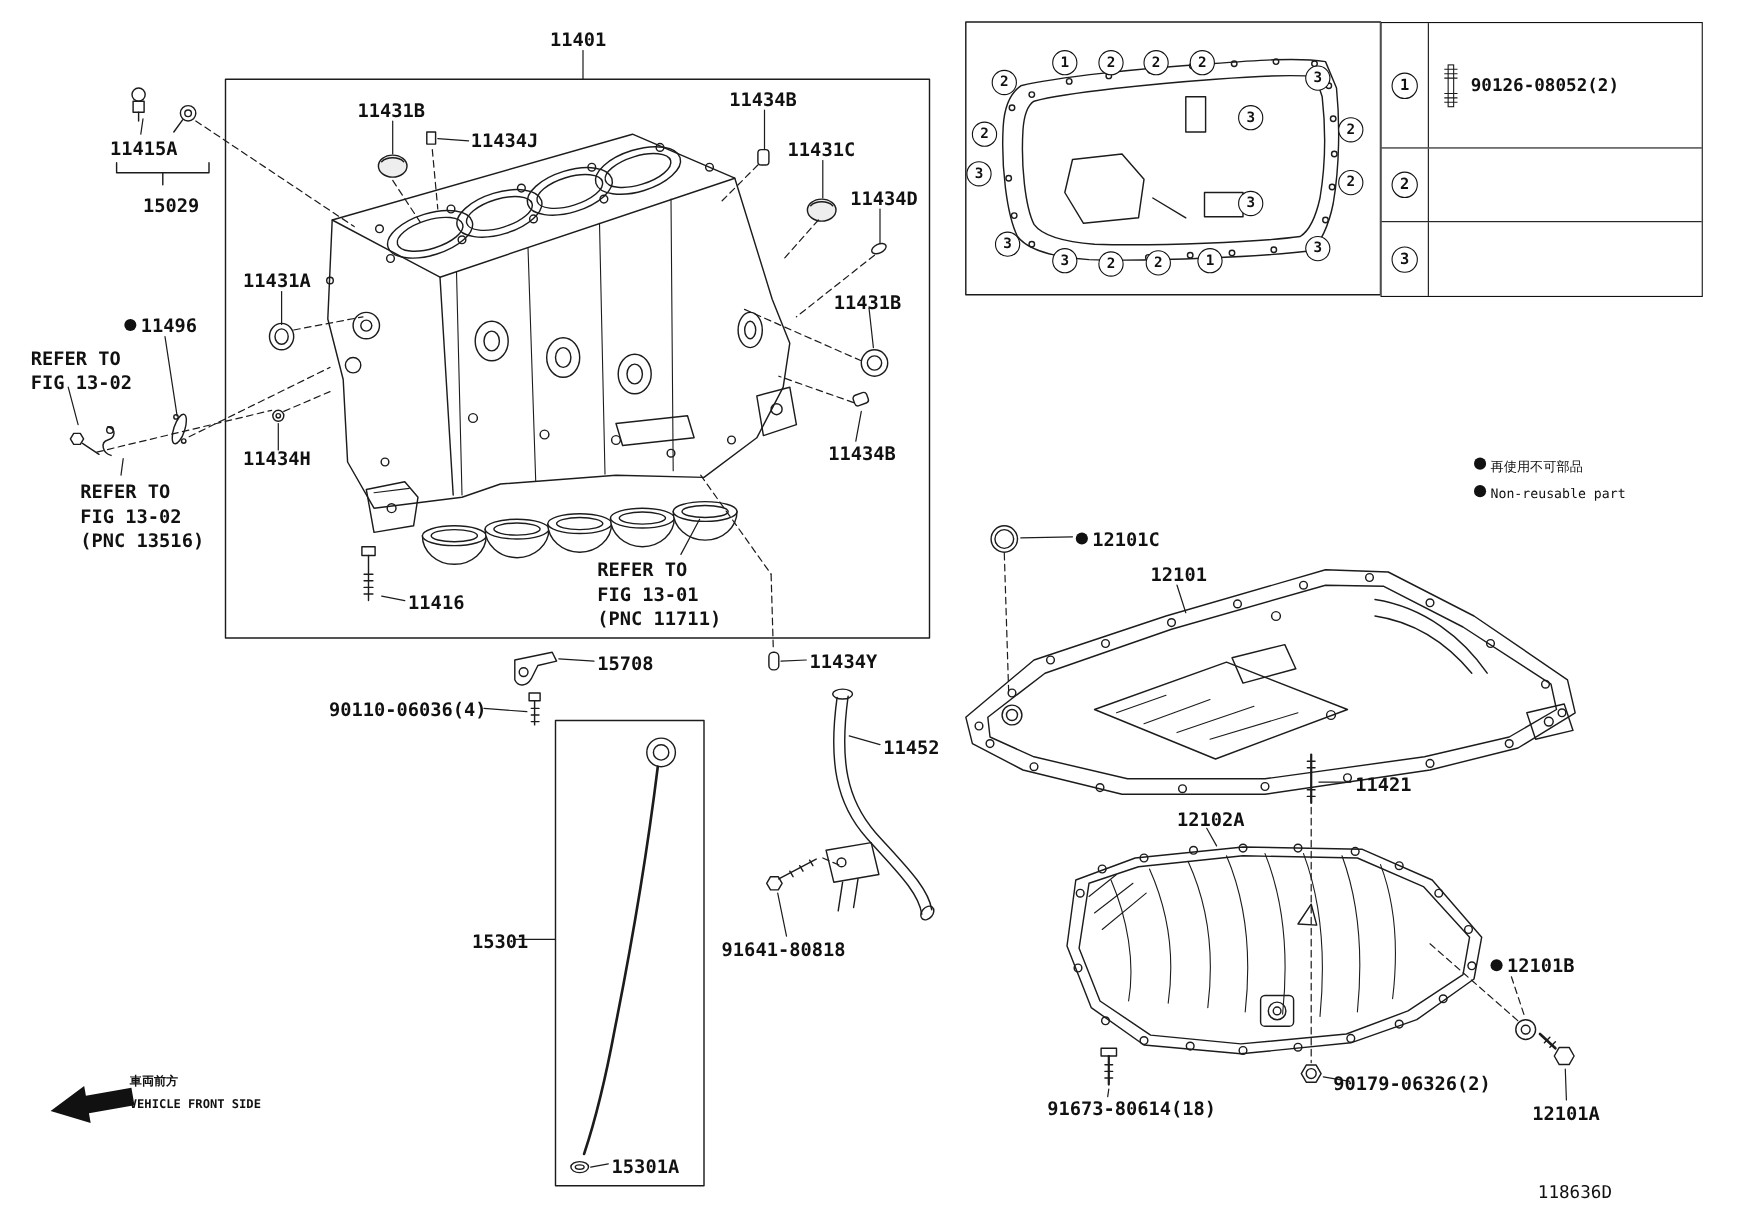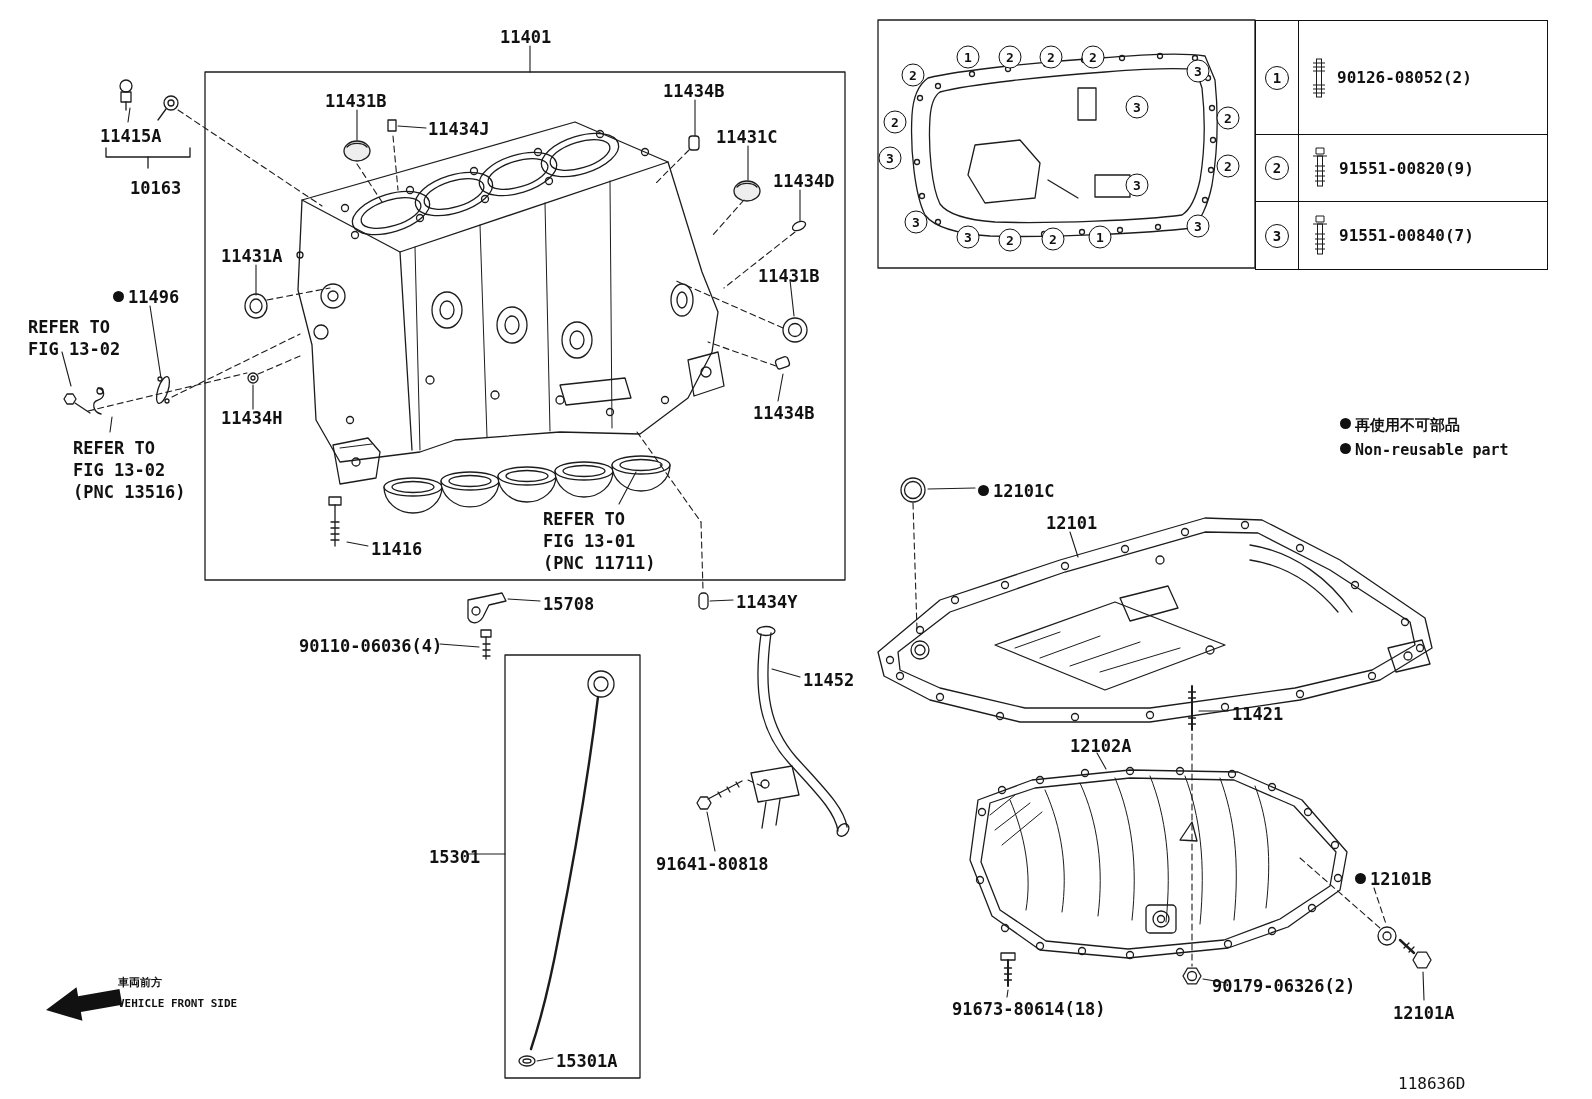--- a/index.html
+++ b/index.html
@@ -20,21 +20,21 @@
           display:flex;flex-direction:column;background:#fff}
   .prow{display:flex;border-bottom:1.6px solid #111}
   .prow:last-child{border-bottom:none}
   .pkey{width:42px;border-right:1.6px solid #111;display:flex;align-items:center;justify-content:center}
   .keycircle{width:22px;height:22px;border:1.7px solid #111;border-radius:50%;
              font-weight:bold;font-size:14px;line-height:22px;text-align:center}
   .pcell{flex:1;display:flex;}
   .pentry{flex:1;display:flex;align-items:center;gap:10px;padding-left:12px;
           font-weight:bold;font-size:16px}
   .pentry + .pentry{border-top:1.2px solid #111}
-  .legend-line{position:absolute;font-weight:bold;font-size:15px;white-space:nowrap}
+  .legend-line{position:absolute;font-weight:normal;font-size:12px;white-space:nowrap}
 </style>
 </head>
 <body>
 
 <div class="stage">
 
   <svg class="art" width="1592" height="1099" viewBox="0 0 1592 1099" fill="none" stroke="#1c1c1c" stroke-width="1.3" stroke-linejoin="round" stroke-linecap="round">
 
     <rect x="205" y="72" width="640" height="508"></rect>
     <rect x="505" y="655" width="135" height="423"></rect>
@@ -403,21 +403,21 @@
         <path d="M913 503 L917 630"></path>
       <path d="M1192 734 L1192 966"></path>
         <path d="M1374 888 L1386 924"></path>
         <path d="M1300 858 L1380 928"></path>
       <path d="M748 780 L764 787"></path>
     </g>
   </svg>
 
   <div class="lbl" style="left:500px;top:27px">11401</div>
   <div class="lbl" style="left:100px;top:126px">11415A</div>
-  <div class="lbl" style="left:130px;top:178px">10163</div>
+  <div class="lbl" style="left:130px;top:178px">15029</div>
   <div class="lbl" style="left:325px;top:91px">11431B</div>
   <div class="lbl" style="left:428px;top:119px">11434J</div>
   <div class="lbl" style="left:663px;top:81px">11434B</div>
   <div class="lbl" style="left:716px;top:127px">11431C</div>
   <div class="lbl" style="left:773px;top:171px">11434D</div>
   <div class="lbl" style="left:221px;top:246px">11431A</div>
   <div class="lbl" style="left:113px;top:287px"><span class="dot"></span><span>11496</span></div>
   <div class="lbl" style="left:28px;top:316px">
     <span class="line">REFER TO</span>
       <span class="line">FIG 13-02</span>
@@ -471,47 +471,25 @@
             <path d="M2 6 h12 M2 10 h12 M2 14 h12 M2 28 h12 M2 32 h12 M2 36 h12"></path>
           </svg>
           <span>90126-08052(2)</span>
         </div>
       </div>
     </div>
     <div class="prow" style="height:66px">
       <div class="pkey">
           <div class="keycircle">2</div>
         </div>
-      <div class="pcell">
-        <div class="pentry">
-          <svg width="18" height="44" viewBox="0 0 18 44" stroke="#1c1c1c" fill="none">
-            <polygon points="13,2 13,8 5,8 5,2"></polygon>
-              <path d="M2 10 h14"></path>
-              <rect x="6.5" y="10" width="5" height="30"></rect>
-            <path d="M4 20 h10 M4 25 h10 M4 30 h10 M4 35 h10"></path>
-          </svg>
-          <span>91551-00820(9)</span>
-        </div>
-      </div>
     </div>
     <div class="prow" style="flex:1">
       <div class="pkey">
           <div class="keycircle">3</div>
         </div>
-      <div class="pcell">
-        <div class="pentry">
-          <svg width="18" height="44" viewBox="0 0 18 44" stroke="#1c1c1c" fill="none">
-            <polygon points="13,2 13,8 5,8 5,2"></polygon>
-              <path d="M2 10 h14"></path>
-              <rect x="6.5" y="10" width="5" height="30"></rect>
-            <path d="M4 20 h10 M4 25 h10 M4 30 h10 M4 35 h10"></path>
-          </svg>
-          <span>91551-00840(7)</span>
-        </div>
-      </div>
     </div>
   </div>
 
   <div style="position:absolute;left:0;top:0;width:0;height:0">
       <div class="callout" style="left: 913px; top: 75px;">2</div>
       <div class="callout" style="left: 968px; top: 57px;">1</div>
       <div class="callout" style="left: 1010px; top: 57px;">2</div>
       <div class="callout" style="left: 1051px; top: 57px;">2</div>
       <div class="callout" style="left: 1093px; top: 57px;">2</div>
       <div class="callout" style="left: 1198px; top: 71px;">3</div>

